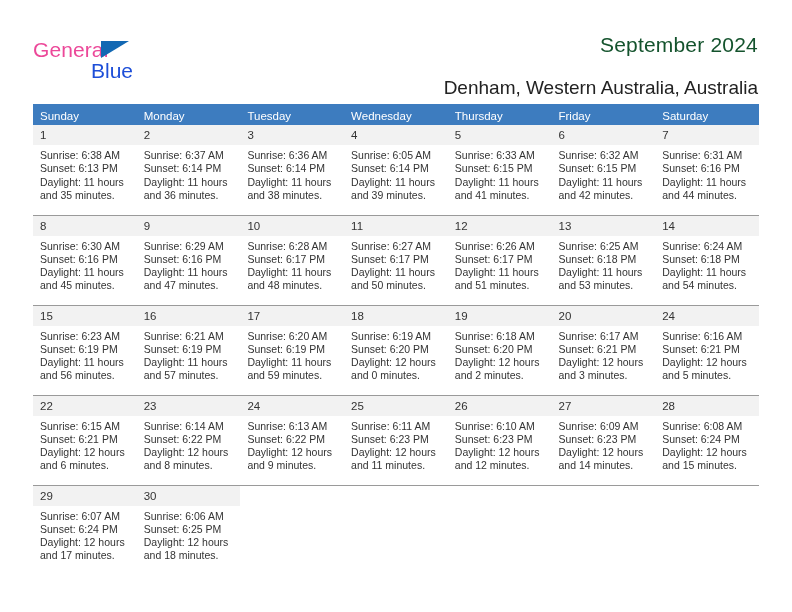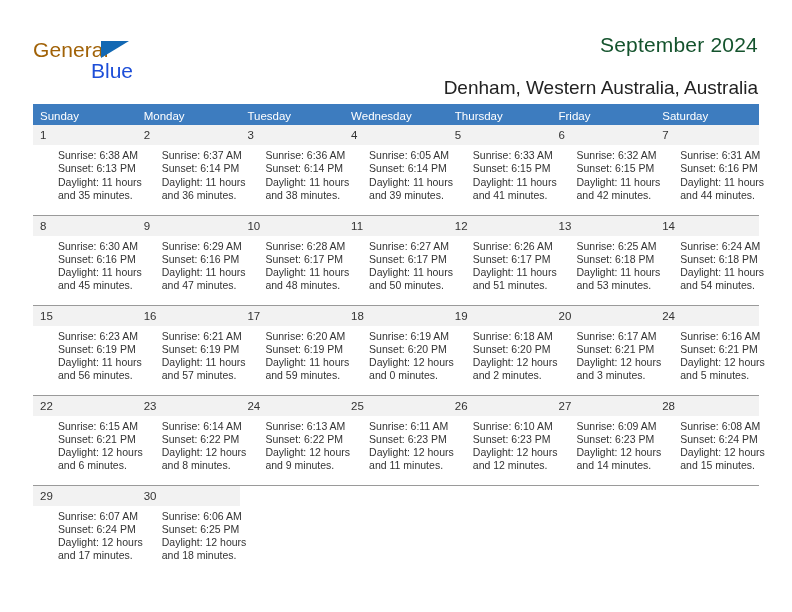--- a/index.html
+++ b/index.html
@@ -14,21 +14,21 @@
   
   .masthead {
     position: absolute; top: 0; left: 0; right: 0; height: 100px;
   }
   .logo {
     position: absolute; left: 33px; top: 38px;
     width: 130px; height: 48px;
   }
   .logo-general {
     position: absolute; left: 0; top: 0;
-    font-size: 21px; color: #a16207; letter-spacing: .1px;
+    font-size: 21px; color: #ec4899; letter-spacing: .1px;
     line-height: 24px;
   }
   .logo-tri {
     position: absolute; left: 68px; top: 3px;
     width: 0; height: 0;
     border-left: 28px solid #1268b3;
     border-bottom: 17px solid transparent;
   }
   .logo-blue {
     position: absolute; left: 58px; top: 21px;
@@ -79,21 +79,20 @@
     height: 20px;
     line-height: 12px;
   }
   td.empty .daynum { background: transparent; }
 
   .details {
     padding: 4px 6px 0 7px;
     font-size: 10.5px;
     line-height: 13.3px;
     color: #333333;
-    margin-left: 18px;
   }
   .details div { white-space: nowrap; }
 </style>
 </head>
 <body>
 
 <div class="page">
 
   <div class="masthead">
 

